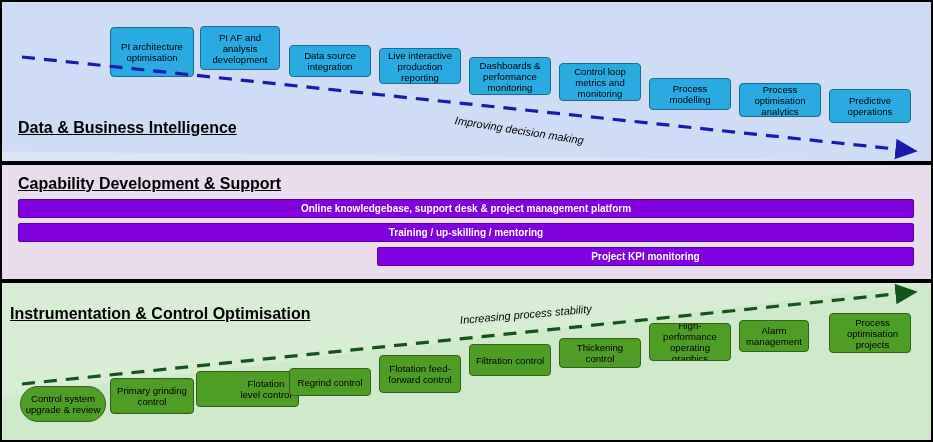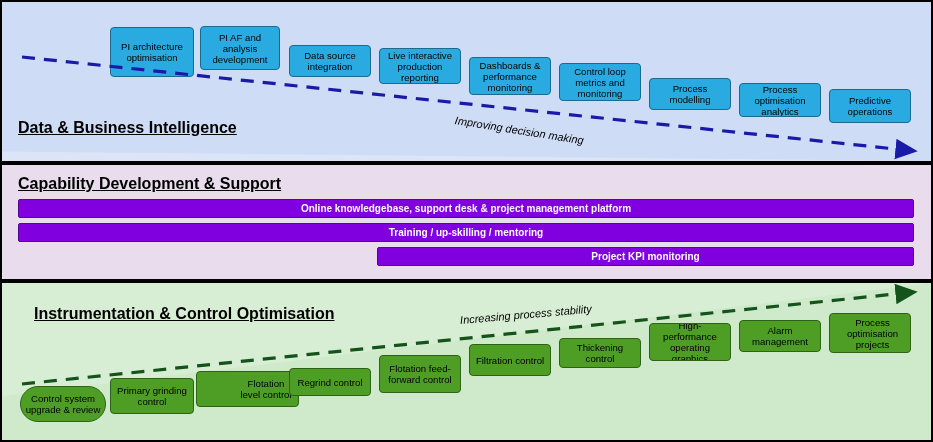--- a/index.html
+++ b/index.html
@@ -80,21 +80,21 @@
   .band-title {
     position: absolute;
     font-size: 16px;
     font-weight: bold;
     color: #000000;
     text-decoration: underline;
     white-space: nowrap;
   }
   #title-bi { left: 18px; top: 119px; }
   #title-cap { left: 18px; top: 175px; }
-  #title-ico { left: 34px; top: 305px; text-decoration: underline; }
+  #title-ico { left: 10px; top: 305px; text-decoration: underline; }
 
   .annot {
     position: absolute;
     font-size: 11px;
     font-style: italic;
     color: #000000;
     white-space: nowrap;
   }
   #annot-bi {
     left: 455px;
@@ -196,21 +196,21 @@
   <div class="annot" id="annot-ico">Increasing process stability</div>
 
   <div class="node node-green" style="left:20px; top:386px; width:86px; height:36px;border-radius:18px;">Control system upgrade &amp; review</div>
   <div class="node node-green" style="left:110px; top:378px; width:84px; height:36px;">Primary grinding control</div>
   <div class="node node-green" style="left:196px; top:371px; width:103px; height:36px;padding-left:40px;">Flotation level control</div>
   <div class="node node-green" style="left:289px; top:368px; width:82px; height:28px;">Regrind control</div>
   <div class="node node-green" style="left:379px; top:355px; width:82px; height:38px;">Flotation feed-forward control</div>
   <div class="node node-green" style="left:469px; top:344px; width:82px; height:32px;">Filtration control</div>
   <div class="node node-green" style="left:559px; top:338px; width:82px; height:30px;">Thickening control</div>
   <div class="node node-green" style="left:649px; top:323px; width:82px; height:38px;">High-performance operating graphics</div>
-  <div class="node node-green" style="left:739px; top:320px; width:82px; height:32px;">Alarm management</div>
+  <div class="node node-green" style="left:739px; top:320px; width:70px; height:32px;">Alarm management</div>
   <div class="node node-green" style="left:829px; top:313px; width:82px; height:40px;padding-left:8px;">Process optimisation projects</div>
 
   <svg class="overlay" viewBox="0 0 933 442">
     <defs>
       <marker id="arrow-blue" markerWidth="7" markerHeight="7" refX="3" refY="3.2" orient="auto">
         <path d="M0,0 L7,3.2 L0,6.4 z" fill="#1a1aa8"></path>
       </marker>
       <marker id="arrow-green" markerWidth="7" markerHeight="7" refX="3" refY="3.2" orient="auto">
         <path d="M0,0 L7,3.2 L0,6.4 z" fill="#14541a"></path>
       </marker>

